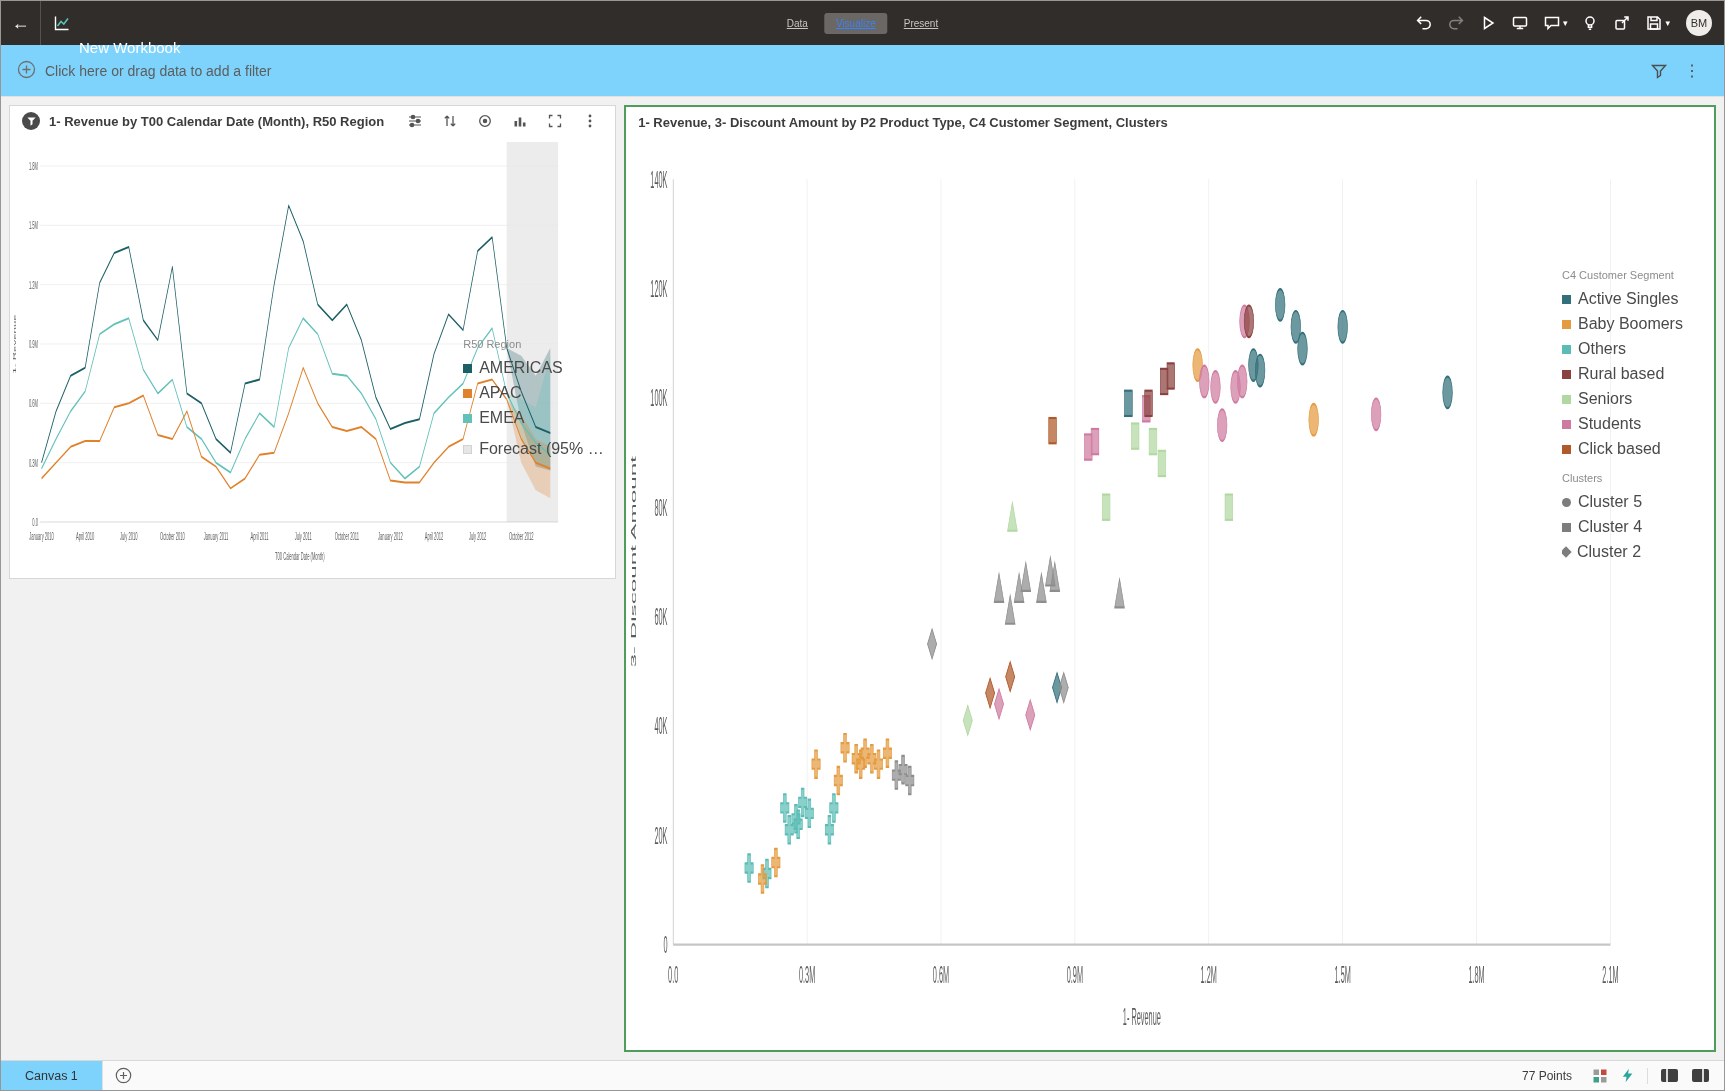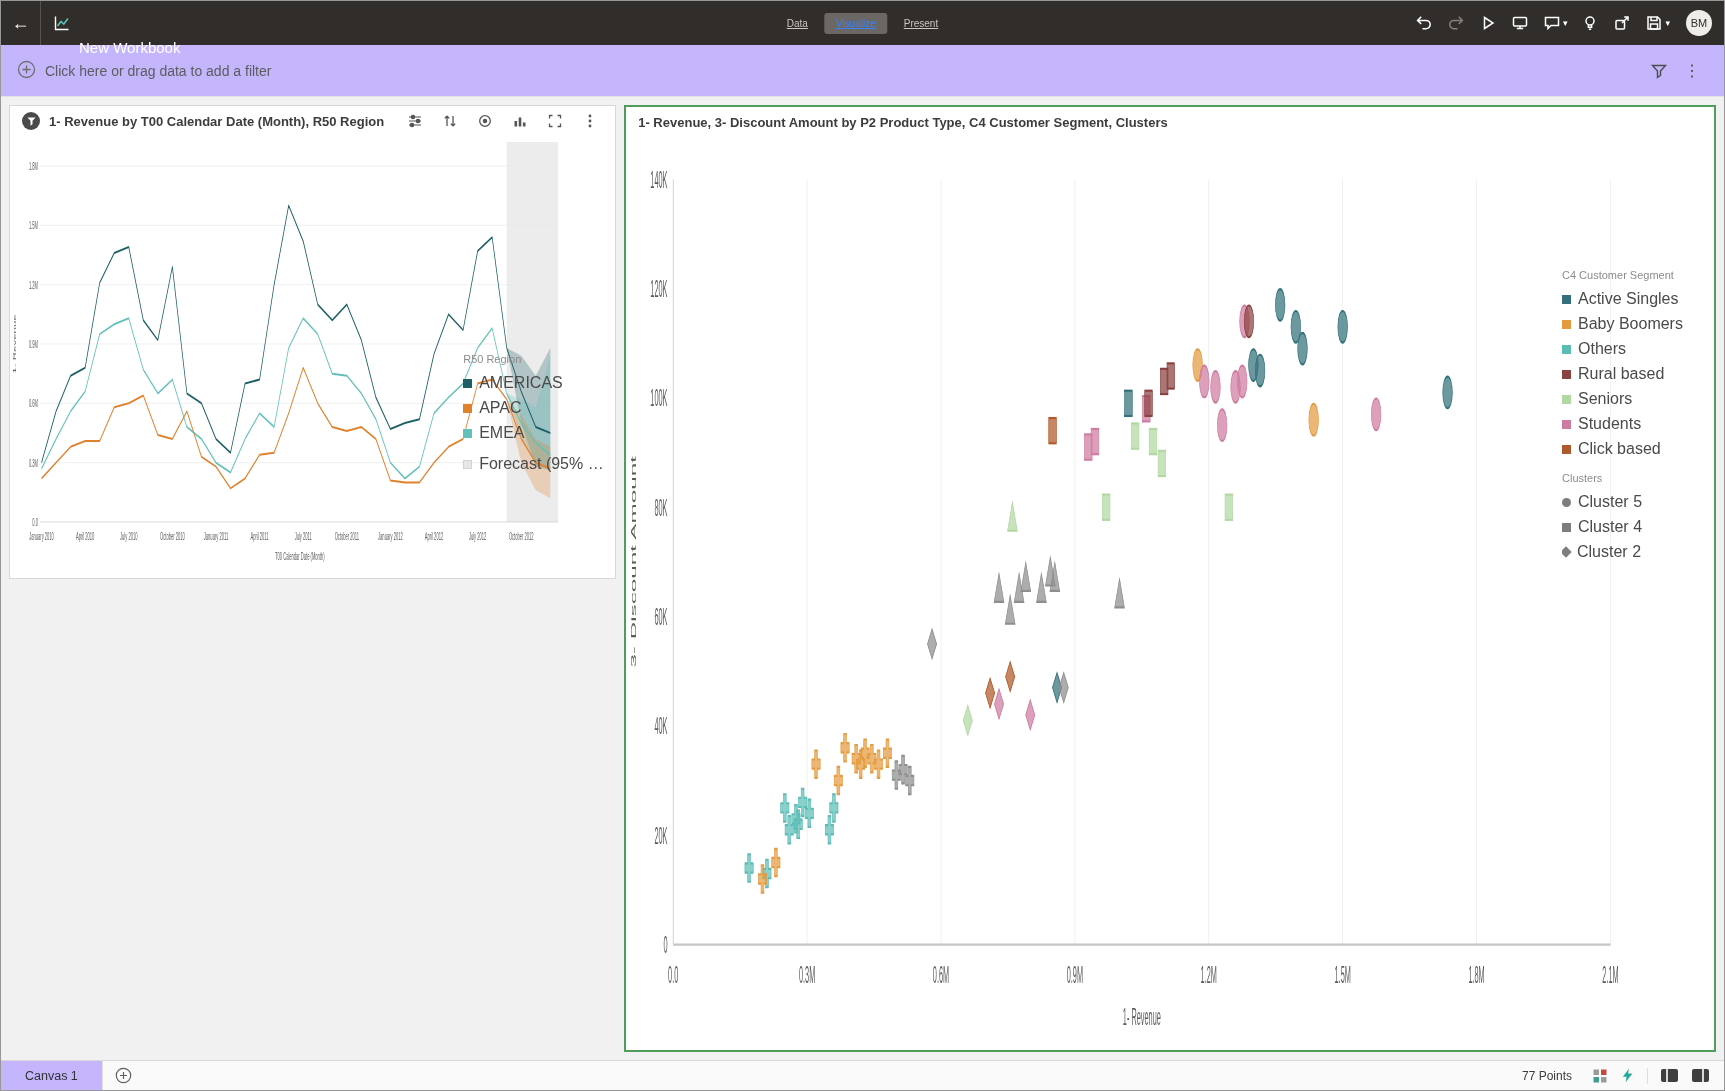--- a/index.html
+++ b/index.html
@@ -16,56 +16,56 @@
   .htab { background:none; border:none; color:#c9c5c1; font-size:10px; padding:5px 12px; border-radius:3px; cursor:pointer; font-family:inherit;text-decoration:underline; }
   .htab.active { background:rgba(255,255,255,.28); color:#3b82f6; }
   .hright { margin-left:auto; display:flex; align-items:center; gap:6px; padding-right:12px; height:100%; }
   .hbtn { background:none; border:none; cursor:pointer; display:inline-flex; align-items:center; gap:2px; padding:4px; color:#fff; }
   .hbtn svg { display:block; }
   .hbtn.dim { opacity:.4; }
   .caret { font-size:9px; color:#fff; }
   .avatar { width:26px; height:26px; border-radius:50%; background:#efede9; color:#312d2a; font-size:11px; font-weight:normal; display:flex; align-items:center; justify-content:center; margin-left:6px; cursor:pointer; }
 
   
-  .filter-bar { height:52px; flex:0 0 52px; background:#c4b5fd; border-bottom:1px solid #e2e2e2; display:flex; align-items:center; padding:0 16px; }
+  .filter-bar { height:52px; flex:0 0 52px; background:#7dd3fc; border-bottom:1px solid #e2e2e2; display:flex; align-items:center; padding:0 16px; }
   .filter-add { display:flex; align-items:center; gap:9px; background:none; border:none; color:#5d5d5d; font-size:14px; cursor:pointer; font-family:inherit; }
   .spacer { flex:1; }
   .ficon { background:none; border:none; cursor:pointer; color:#4d4d4d; display:inline-flex; padding:4px 8px; font-size:16px; }
 
   
   main { flex:1; display:flex; flex-direction:row; padding:8px; gap:8px; background:#f1f1f1; overflow:hidden; }
   .viz { position:relative; background:#fff; border:1px solid #d7d7d7; }
   #viz1 { flex:0 0 474px; height:474px; }
   #viz2 { flex:1; border:2px solid #4f9d5a; }
   .viz-head { height:30px; display:flex; align-items:center; gap:9px; padding:0 12px; position:relative; z-index:2; }
   .viz-title { font-size:13px; font-weight:bold; color:#3c3c3c; white-space:nowrap; }
   .vicon { background:none; border:none; cursor:pointer; display:inline-flex; padding:2px 5px; color:#555; }
   .funnel-badge { width:18px; height:18px; border-radius:50%; background:#4a4a4a; display:inline-flex; align-items:center; justify-content:center; cursor:pointer; }
   .chart-wrap { position:absolute; left:0; right:0; top:30px; bottom:0; }
   .chart-wrap svg { width:100%; height:100%; display:block; }
   .tick { font:11.5px "Liberation Sans","DejaVu Sans",sans-serif; fill:#5c5c5c; }
   .axis-title { font:11.5px "Liberation Sans","DejaVu Sans",sans-serif; fill:#5c5c5c; }
 
   
   .legend { position:absolute; right:10px; width:142px; font-size:11.5px; color:#4a4a4a; z-index:3; }
-  #line-legend { top:217px; }
+  #line-legend { top:202px; }
   #scatter-legend { top:132px; }
   .legend-title { color:#8c8c8c; font-size:11px; margin-bottom:9px; white-space:nowrap; }
   .legend-item { display:flex; align-items:center; gap:7px; margin-bottom:7px; cursor:pointer; white-space:nowrap; overflow:hidden; }
   .lswatch { width:9px; height:9px; flex:0 0 9px; display:inline-block; }
   .llabel { font-size:16px; color:#4a4a4a; overflow:hidden; text-overflow:ellipsis;text-align:center; }
   .forecast-item { margin-top:13px; }
   .cluster-block { margin-top:14px; }
   .cshape { width:9px; height:9px; flex:0 0 9px; background:#7d7d7d; display:inline-block; }
   .cshape.circle { border-radius:50%; }
   .cshape.diamond { transform:rotate(45deg); width:8px; height:8px; flex-basis:8px; }
 
   
   footer { height:30px; flex:0 0 30px; background:#fafafa; border-top:1px solid #d8d8d8; display:flex; align-items:center; }
-  .canvas-tab { height:100%; background:#c4b5fd; border-right:1px solid #e0e0e0; padding:0 24px; display:flex; align-items:center; font-size:12.5px; color:#333; cursor:pointer; }
+  .canvas-tab { height:100%; background:#7dd3fc; border-right:1px solid #e0e0e0; padding:0 24px; display:flex; align-items:center; font-size:12.5px; color:#333; cursor:pointer; }
   .add-canvas { background:none; border:none; cursor:pointer; padding:0 12px; display:inline-flex; }
   .points { font-size:12px; color:#3c3c3c; margin-right:14px; }
   .fbtn { background:none; border:none; cursor:pointer; display:inline-flex; padding:3px 6px; }
   .fdiv { width:1px; height:16px; background:#ddd; margin:0 6px; }
 </style>
 </head>
 <body>
 
 <div id="app">
 

